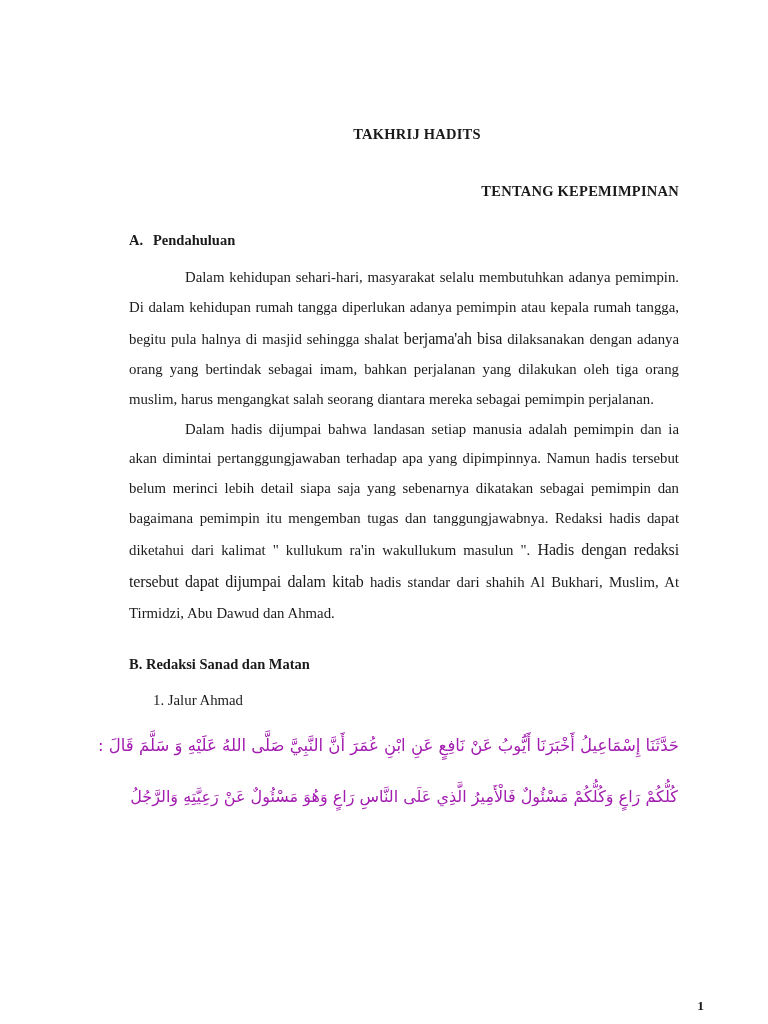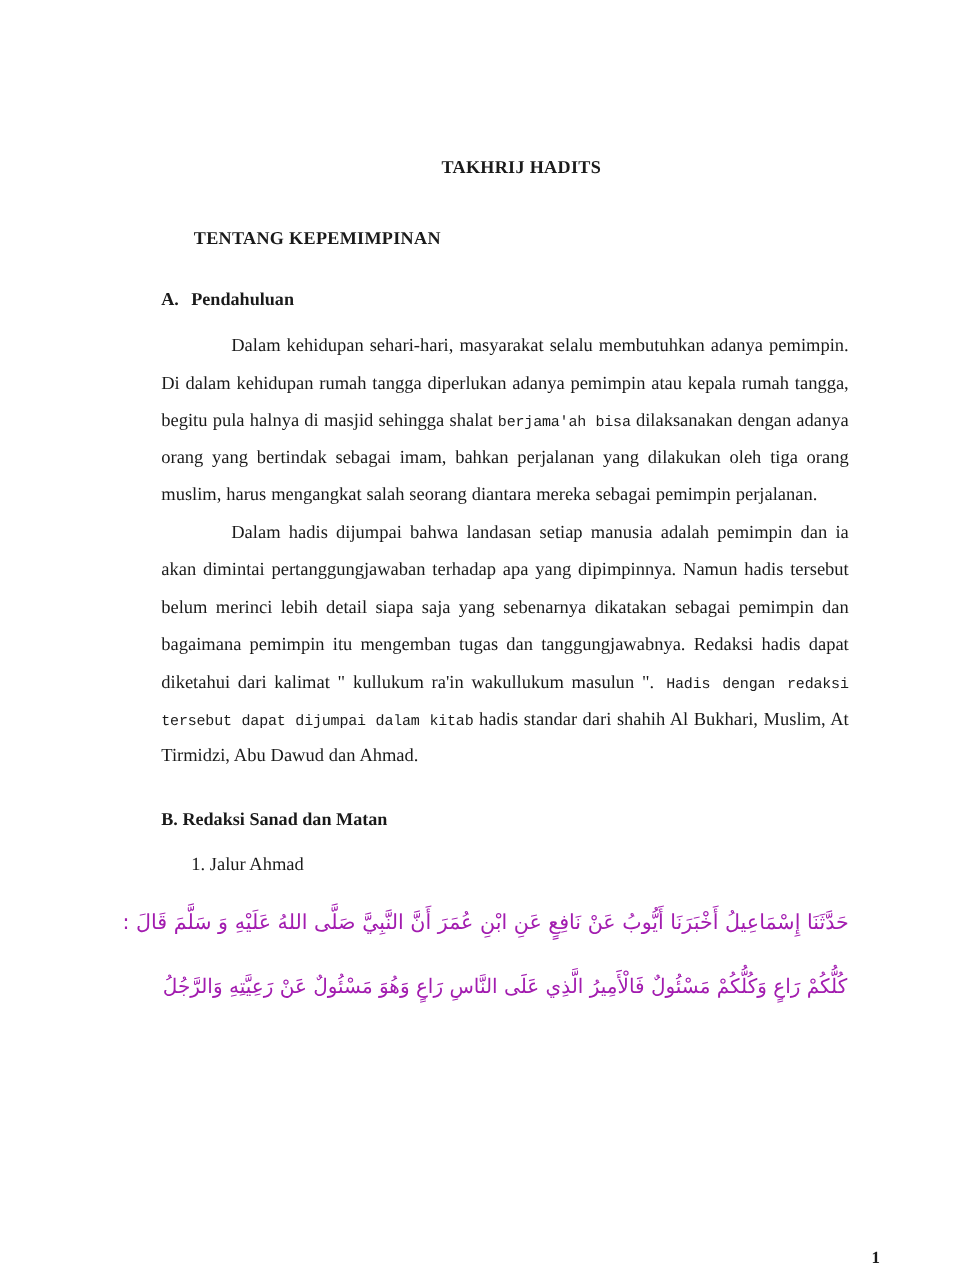--- a/index.html
+++ b/index.html
@@ -38,21 +38,21 @@
   .doc-title {
     text-align: center;
     font-weight: bold;
     font-size: 14.5px;
     letter-spacing: 0.25px;
     line-height: 1.2;
     margin: 0;
     padding-left: 26px;
   }
   .doc-subtitle {
-    text-align: left;
+    text-align: right;
     font-weight: bold;
     font-size: 14.5px;
     letter-spacing: 0.25px;
     line-height: 1.2;
     margin: 40px 0 0 0;
     padding-left: 26px;
   }
 
   .section-heading {
     font-weight: bold;
@@ -79,22 +79,22 @@
     margin: 0;
     text-indent: 56px;
     word-spacing: 0.2px;
   }
   p.body-par + p.body-par {
     margin-top: 0;
   }
 
   
   .alt-face {
-    font-family: Liberation Mono, monospace;
-    font-size: 12px;
+    font-family: Liberation Serif, serif;
+    font-size: 16px;
     letter-spacing: -0.15px;
   }
 
   .subitem {
     font-size: 14.8px;
     margin: 12px 0 0 0;
     padding-left: 24px;
     line-height: 1.5;
   }
 

